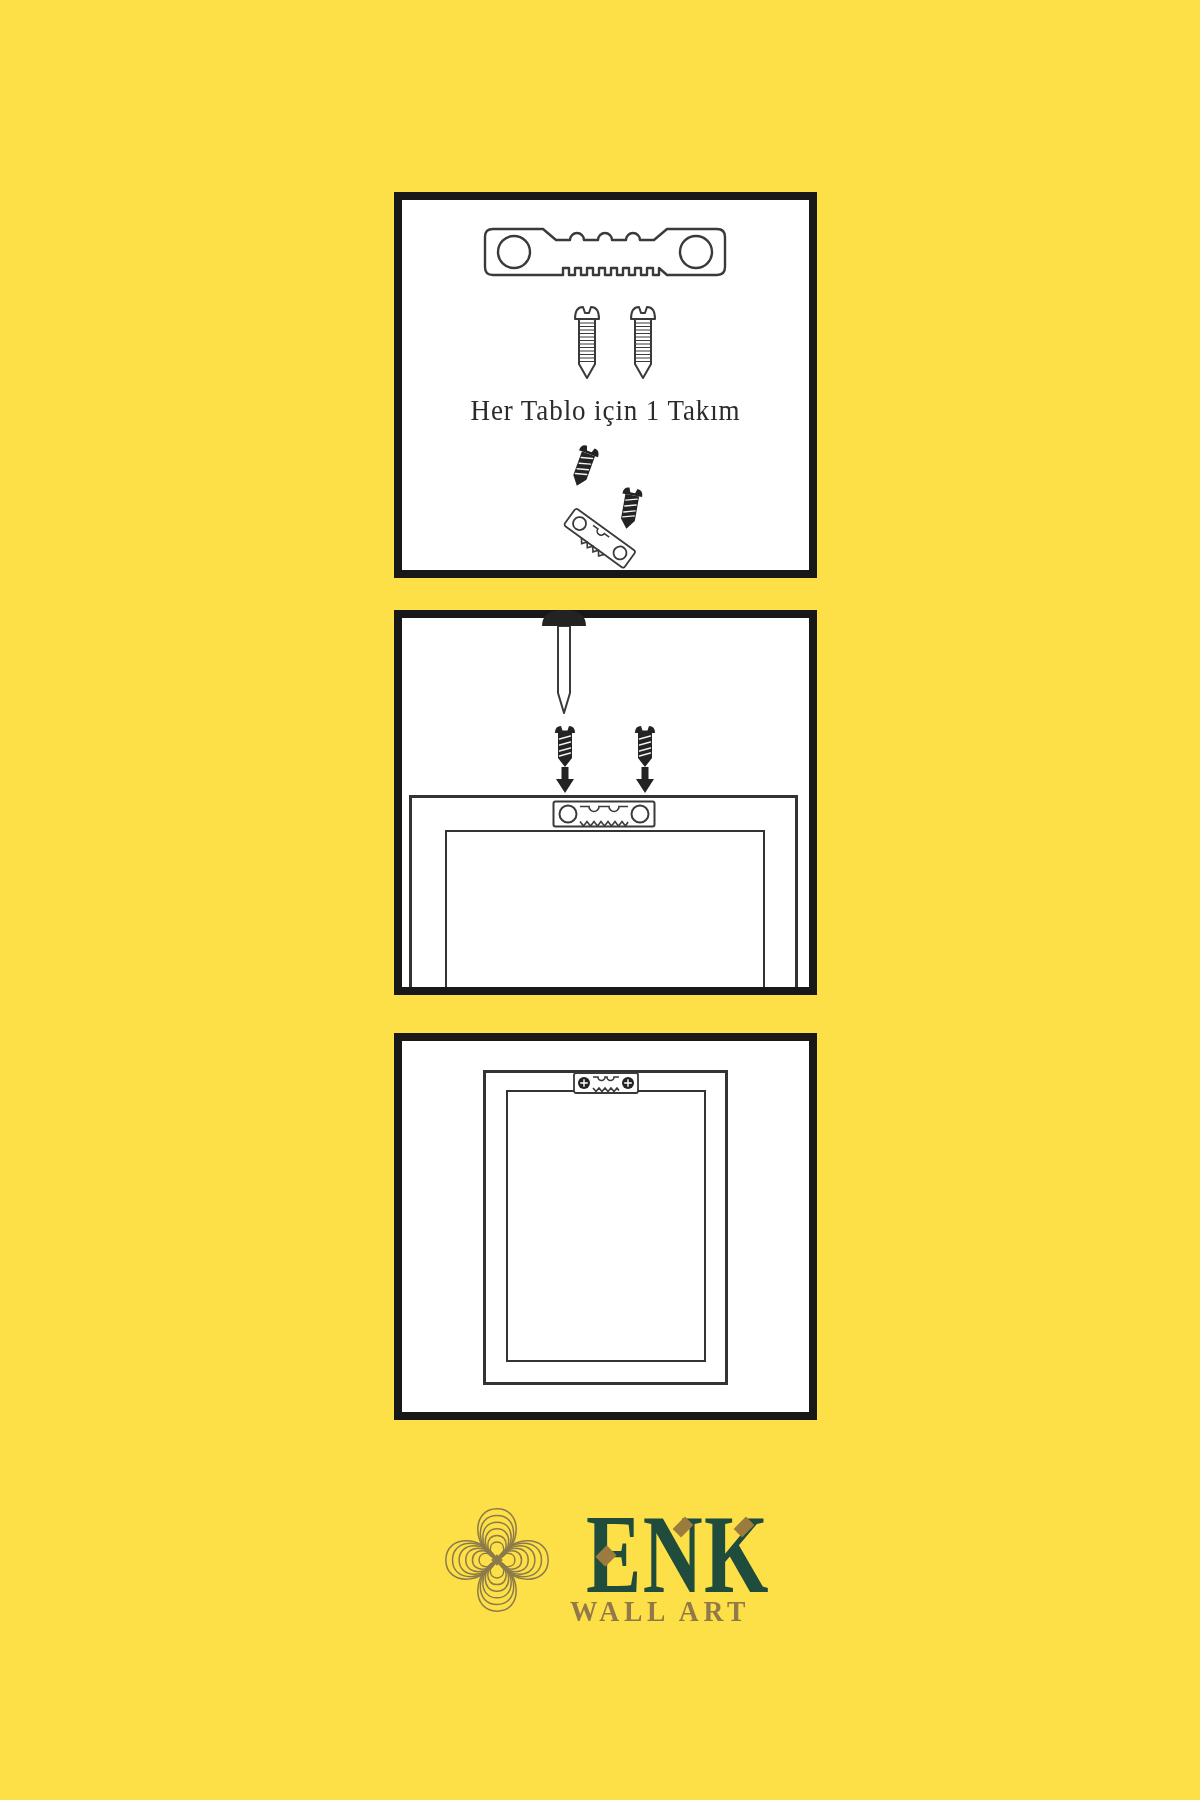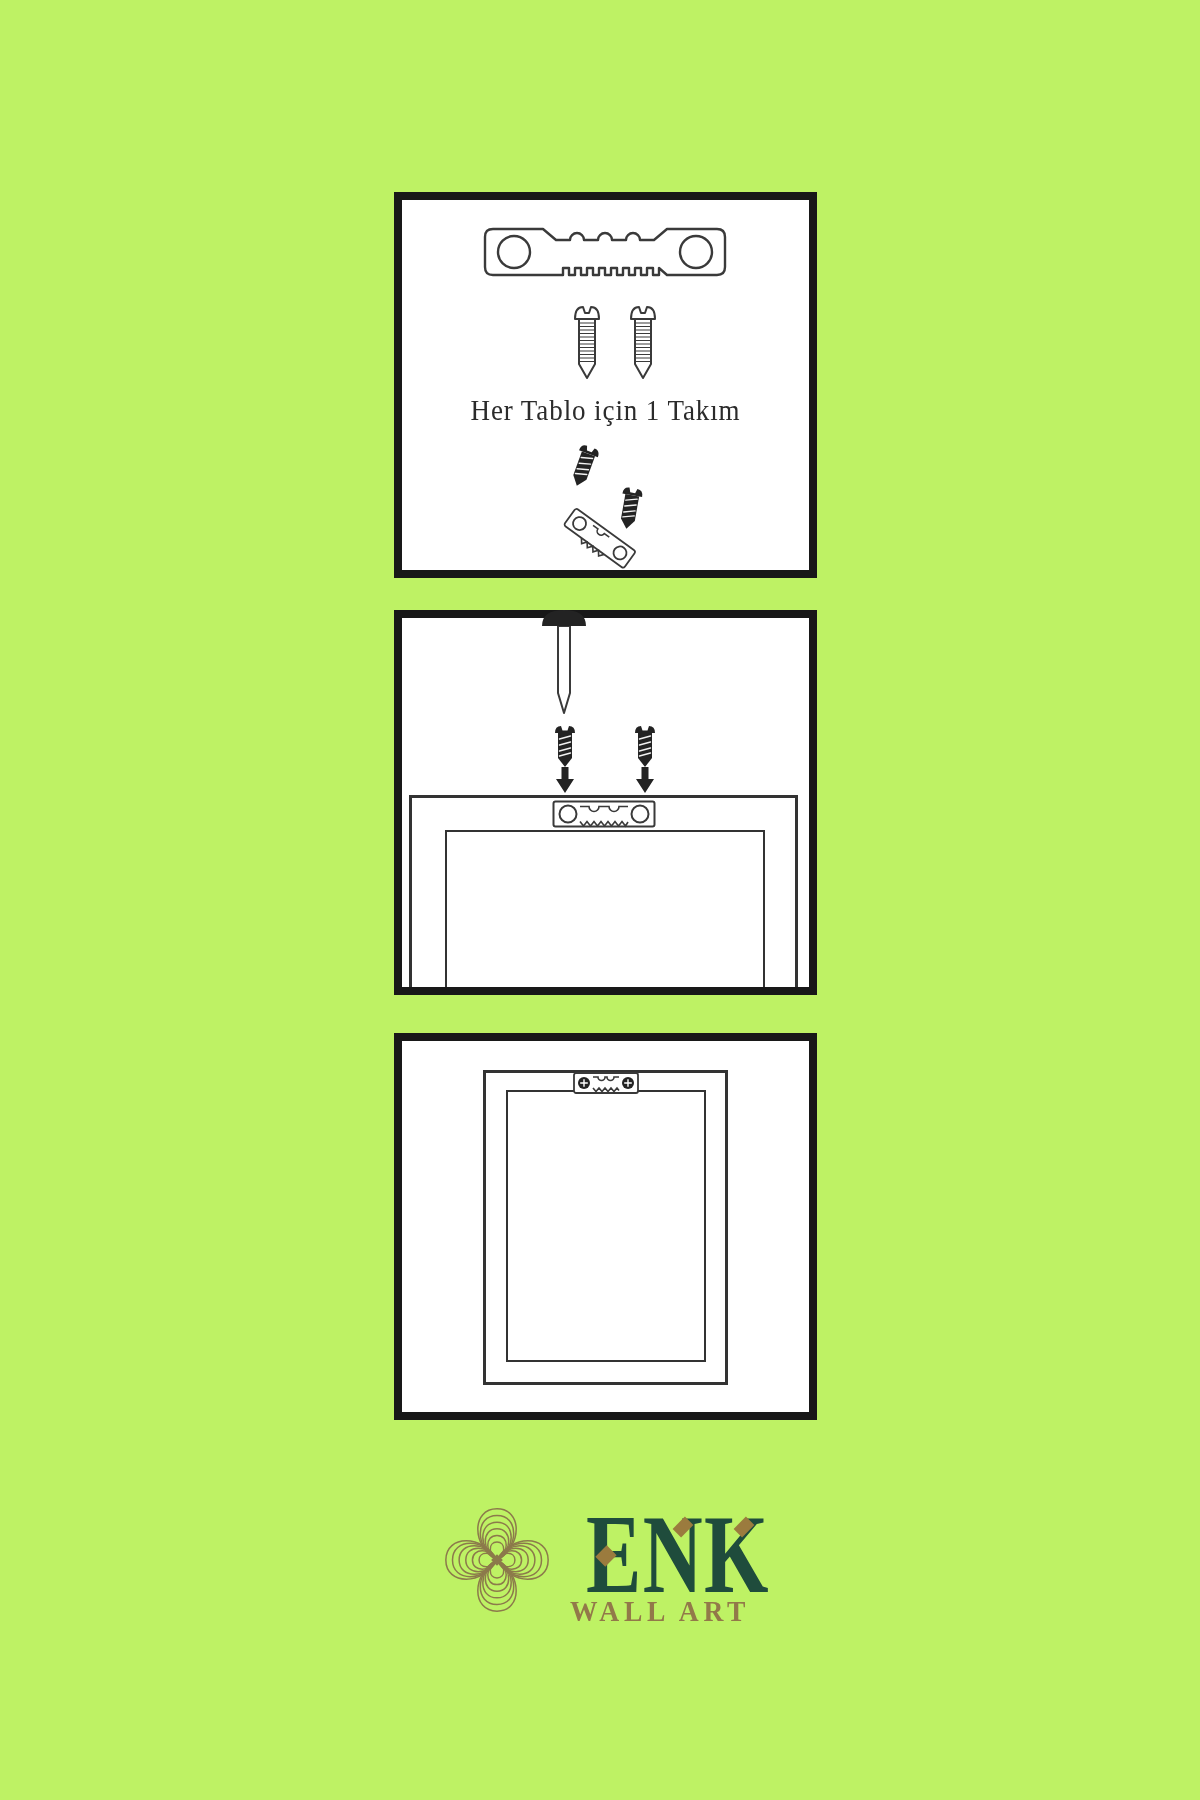--- a/index.html
+++ b/index.html
@@ -6,21 +6,21 @@
     --panel-border:#181818;
     --line:#3a3a3a;
     --ink:#232323;
     --brand-green:#1f4c3c;
     --brand-gold:#927949;
     --knot-gold:#8c7a4b;
     --diamond-gold:#9b7b3e;
   }
   html,body{margin:0;padding:0;background:#fff;}
   .stage{
-    position:relative;width:1200px;height:1800px;background:#bef264;
+    position:relative;width:1200px;height:1800px;background:#fde047;
     font-family:"Liberation Serif", serif;overflow:hidden;
   }
   .panel{
     position:absolute;background:#fff;box-sizing:border-box;
     border:8px solid var(--panel-border);
   }
   .panel1{left:394px;top:192px;width:423px;height:386px;}
   .panel2{left:394px;top:610px;width:423px;height:385px;}
   .panel3{left:394px;top:1033px;width:423px;height:387px;}
   .abs{position:absolute;}

